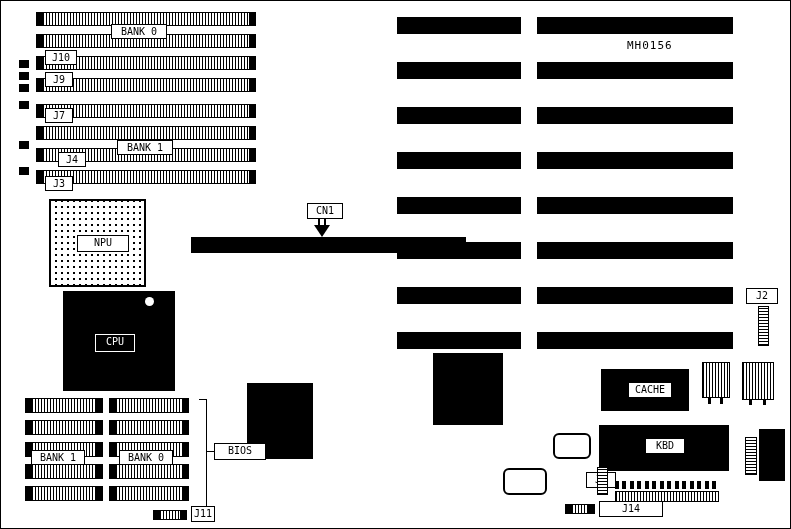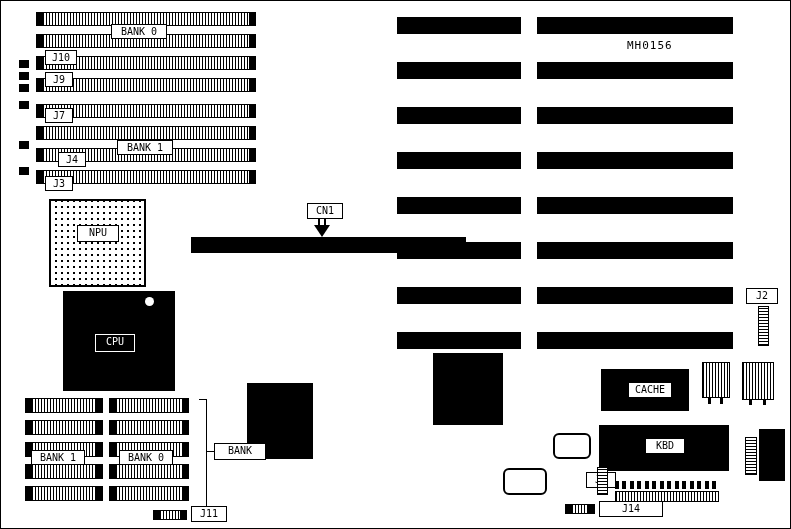--- a/index.html
+++ b/index.html
@@ -61,21 +61,21 @@
 
   <div class="abs lbl" style="left:110px;top:23px;width:56px;height:15px">BANK 0</div>
   <div class="abs lbl" style="left:44px;top:49px;width:32px;height:15px">J10</div>
   <div class="abs lbl" style="left:44px;top:71px;width:28px;height:15px">J9</div>
   <div class="abs lbl" style="left:44px;top:107px;width:28px;height:15px">J7</div>
   <div class="abs lbl" style="left:116px;top:139px;width:56px;height:15px">BANK 1</div>
   <div class="abs lbl" style="left:57px;top:151px;width:28px;height:15px">J4</div>
   <div class="abs lbl" style="left:44px;top:175px;width:28px;height:15px">J3</div>
 
   <div class="abs dots" style="left:48px;top:198px;width:97px;height:88px"></div>
-  <div class="abs lbl" style="left:76px;top:224px;width:42px;height:17px">NPU</div>
+  <div class="abs lbl" style="left:76px;top:234px;width:52px;height:17px">NPU</div>
 
   <div class="abs blk" style="left:62px;top:290px;width:112px;height:100px"></div>
   <div class="abs circ" style="left:144px;top:296px;width:9px;height:9px"></div>
   <div class="abs lbl-w" style="left:94px;top:333px;width:40px;height:18px">CPU</div>
 
   <div class="abs blk" style="left:190px;top:236px;width:275px;height:16px"></div>
   <div class="abs lbl" style="left:306px;top:202px;width:36px;height:16px">CN1</div>
   <div class="abs line" style="left:317px;top:218px;width:2px;height:7px"></div>
   <div class="abs line" style="left:323px;top:218px;width:2px;height:7px"></div>
   <div class="abs tri-down" style="left:313px;top:224px"></div>
@@ -113,40 +113,40 @@
   <div class="abs simm" style="left:108px;top:441px;width:80px;height:15px"></div>
   <div class="abs simm" style="left:108px;top:463px;width:80px;height:15px"></div>
   <div class="abs simm" style="left:108px;top:485px;width:80px;height:15px"></div>
   <div class="abs lbl" style="left:30px;top:449px;width:54px;height:15px">BANK 1</div>
   <div class="abs lbl" style="left:118px;top:449px;width:54px;height:15px">BANK 0</div>
 
   <div class="abs line" style="left:205px;top:398px;width:1px;height:110px"></div>
   <div class="abs line" style="left:198px;top:398px;width:8px;height:1px"></div>
   <div class="abs line" style="left:198px;top:507px;width:8px;height:1px"></div>
   <div class="abs line" style="left:205px;top:450px;width:9px;height:1px"></div>
-  <div class="abs lbl" style="left:213px;top:442px;width:52px;height:17px">BANK</div>
+  <div class="abs lbl" style="left:213px;top:442px;width:52px;height:17px">BIOS</div>
 
   <div class="abs blk" style="left:600px;top:368px;width:88px;height:42px"></div>
   <div class="abs lbl" style="left:627px;top:381px;width:44px;height:16px">CACHE</div>
   <div class="abs blk" style="left:598px;top:424px;width:130px;height:46px"></div>
   <div class="abs lbl" style="left:644px;top:437px;width:40px;height:16px">KBD</div>
 
   <div class="abs roundpart" style="left:552px;top:432px;width:38px;height:26px"></div>
   <div class="abs roundpart" style="left:502px;top:467px;width:44px;height:27px"></div>
   <div class="abs lbl" style="left:585px;top:471px;width:30px;height:16px">J6</div>
   <div class="abs hatchh" style="left:596px;top:466px;width:11px;height:28px"></div>
 
   <div class="abs dotrow" style="left:614px;top:480px;width:104px;height:8px"></div>
   <div class="abs hatchv" style="left:614px;top:490px;width:104px;height:11px"></div>
 
   <div class="abs simm" style="left:564px;top:503px;width:30px;height:10px"></div>
   <div class="abs lbl" style="left:598px;top:500px;width:64px;height:16px">J14</div>
 
   <div class="abs simm" style="left:152px;top:509px;width:34px;height:10px"></div>
-  <div class="abs lbl" style="left:190px;top:505px;width:36px;height:16px">J11</div>
+  <div class="abs lbl" style="left:190px;top:505px;width:24px;height:16px">J11</div>
 
   <div class="abs lbl" style="left:745px;top:287px;width:32px;height:16px">J2</div>
   <div class="abs hatchh" style="left:757px;top:305px;width:11px;height:40px"></div>
 
   <div class="abs hatchv" style="left:701px;top:361px;width:28px;height:36px"></div>
   <div class="abs line" style="left:707px;top:397px;width:3px;height:6px"></div>
   <div class="abs line" style="left:719px;top:397px;width:3px;height:6px"></div>
   <div class="abs hatchv" style="left:741px;top:361px;width:32px;height:38px"></div>
   <div class="abs line" style="left:748px;top:399px;width:3px;height:5px"></div>
   <div class="abs line" style="left:762px;top:399px;width:3px;height:5px"></div>

